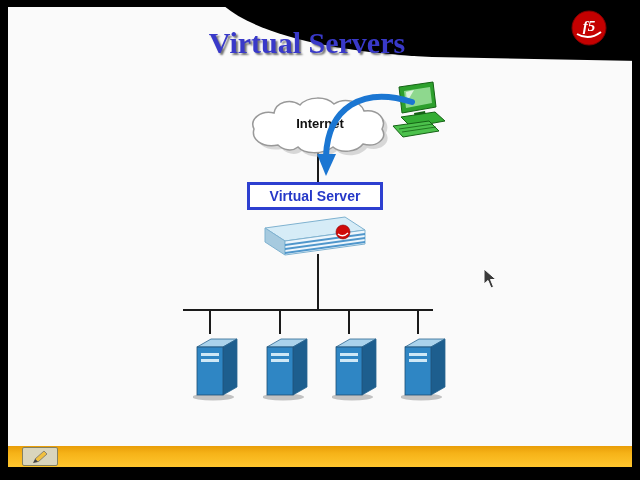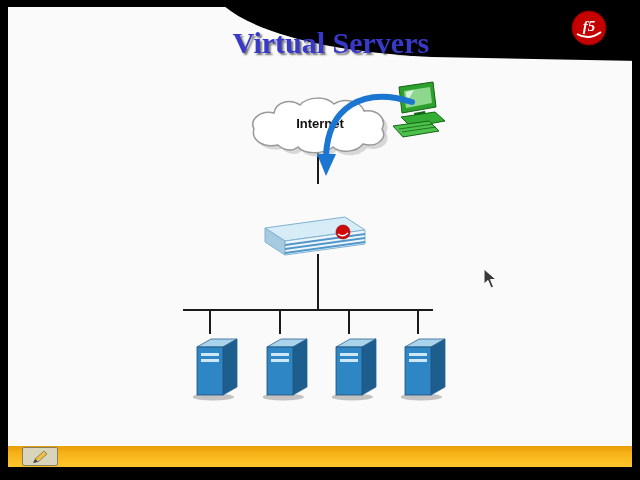--- a/index.html
+++ b/index.html
@@ -1,20 +1,20 @@
 <!DOCTYPE html>
 <html><head>
 <meta charset="utf-8">
 <style>
   html,body{margin:0;padding:0;background:#000;}
   #frame{position:relative;width:640px;height:480px;background:#000;overflow:hidden;
          font-family:"Liberation Sans",sans-serif;}
   #slide{position:absolute;left:8px;top:7px;width:624px;height:460px;background:#fafafa;}
   #topShape{position:absolute;left:0;top:0;z-index:4;}
-  #title{position:absolute;left:176px;top:26px;width:310px;text-align:center;
+  #title{position:absolute;left:152px;top:26px;width:310px;text-align:center;
          font-family:"Liberation Serif",serif;font-weight:bold;font-size:30px;
          color:#3939c9;text-shadow:2px 2px 2px rgba(0,0,0,.55);z-index:6;}
   #logo{position:absolute;left:571px;top:10px;z-index:7;}
   #cloudSvg{position:absolute;left:245px;top:92px;z-index:2;}
   #cloudLabel{position:absolute;left:268px;top:116px;width:104px;text-align:center;
               font-weight:bold;font-size:13px;color:#111;z-index:3;}
   #pcSvg{position:absolute;left:392px;top:80px;z-index:2;}
   #arrowSvg{position:absolute;left:298px;top:86px;z-index:3;}
   #cloudLine{position:absolute;left:317px;top:150px;width:2px;height:34px;background:#1a1a1a;}
   #vsBox{position:absolute;left:247px;top:182px;width:136px;height:28px;background:#fff;
@@ -70,20 +70,23 @@
     <line x1="10" y1="52" x2="44" y2="47" stroke="#156315" stroke-width="0.8"></line>
   </svg>
 
   <svg id="arrowSvg" width="132" height="96">
     <path d="M 114,16 C 64,0 30,22 28,70" stroke="#1b76d2" stroke-width="6" fill="none" stroke-linecap="round"></path>
     <polygon points="19,68 38,68 28,90" fill="#1b76d2"></polygon>
   </svg>
 
   <div id="cloudLine"></div>
 
+  <div id="vsBox">
+    <span>Virtual Server</span>
+  </div>
 
   <svg id="deviceSvg" width="120" height="52">
     <polygon points="12,18 92,7 112,20 32,31" fill="#d6ecf7" stroke="#7fb2d0" stroke-width="1"></polygon>
     <polygon points="12,18 32,31 32,45 12,32" fill="#a6cadf" stroke="#7fb2d0" stroke-width="1"></polygon>
     <polygon points="32,31 112,20 112,34 32,45" fill="#eef6fc" stroke="#7fb2d0" stroke-width="1"></polygon>
     <polygon points="32,34 112,23 112,25 32,36" fill="#4f96cb"></polygon>
     <polygon points="32,38 112,27 112,29 32,40" fill="#4f96cb"></polygon>
     <polygon points="32,42 112,31 112,33 32,44" fill="#4f96cb"></polygon>
     <circle cx="90" cy="22" r="7" fill="#cf0a0a" stroke="#8a0000" stroke-width="0.6"></circle>
     <path d="M 85,24 Q 90,28 95,23" stroke="#ffffff" stroke-width="1.3" fill="none"></path>

